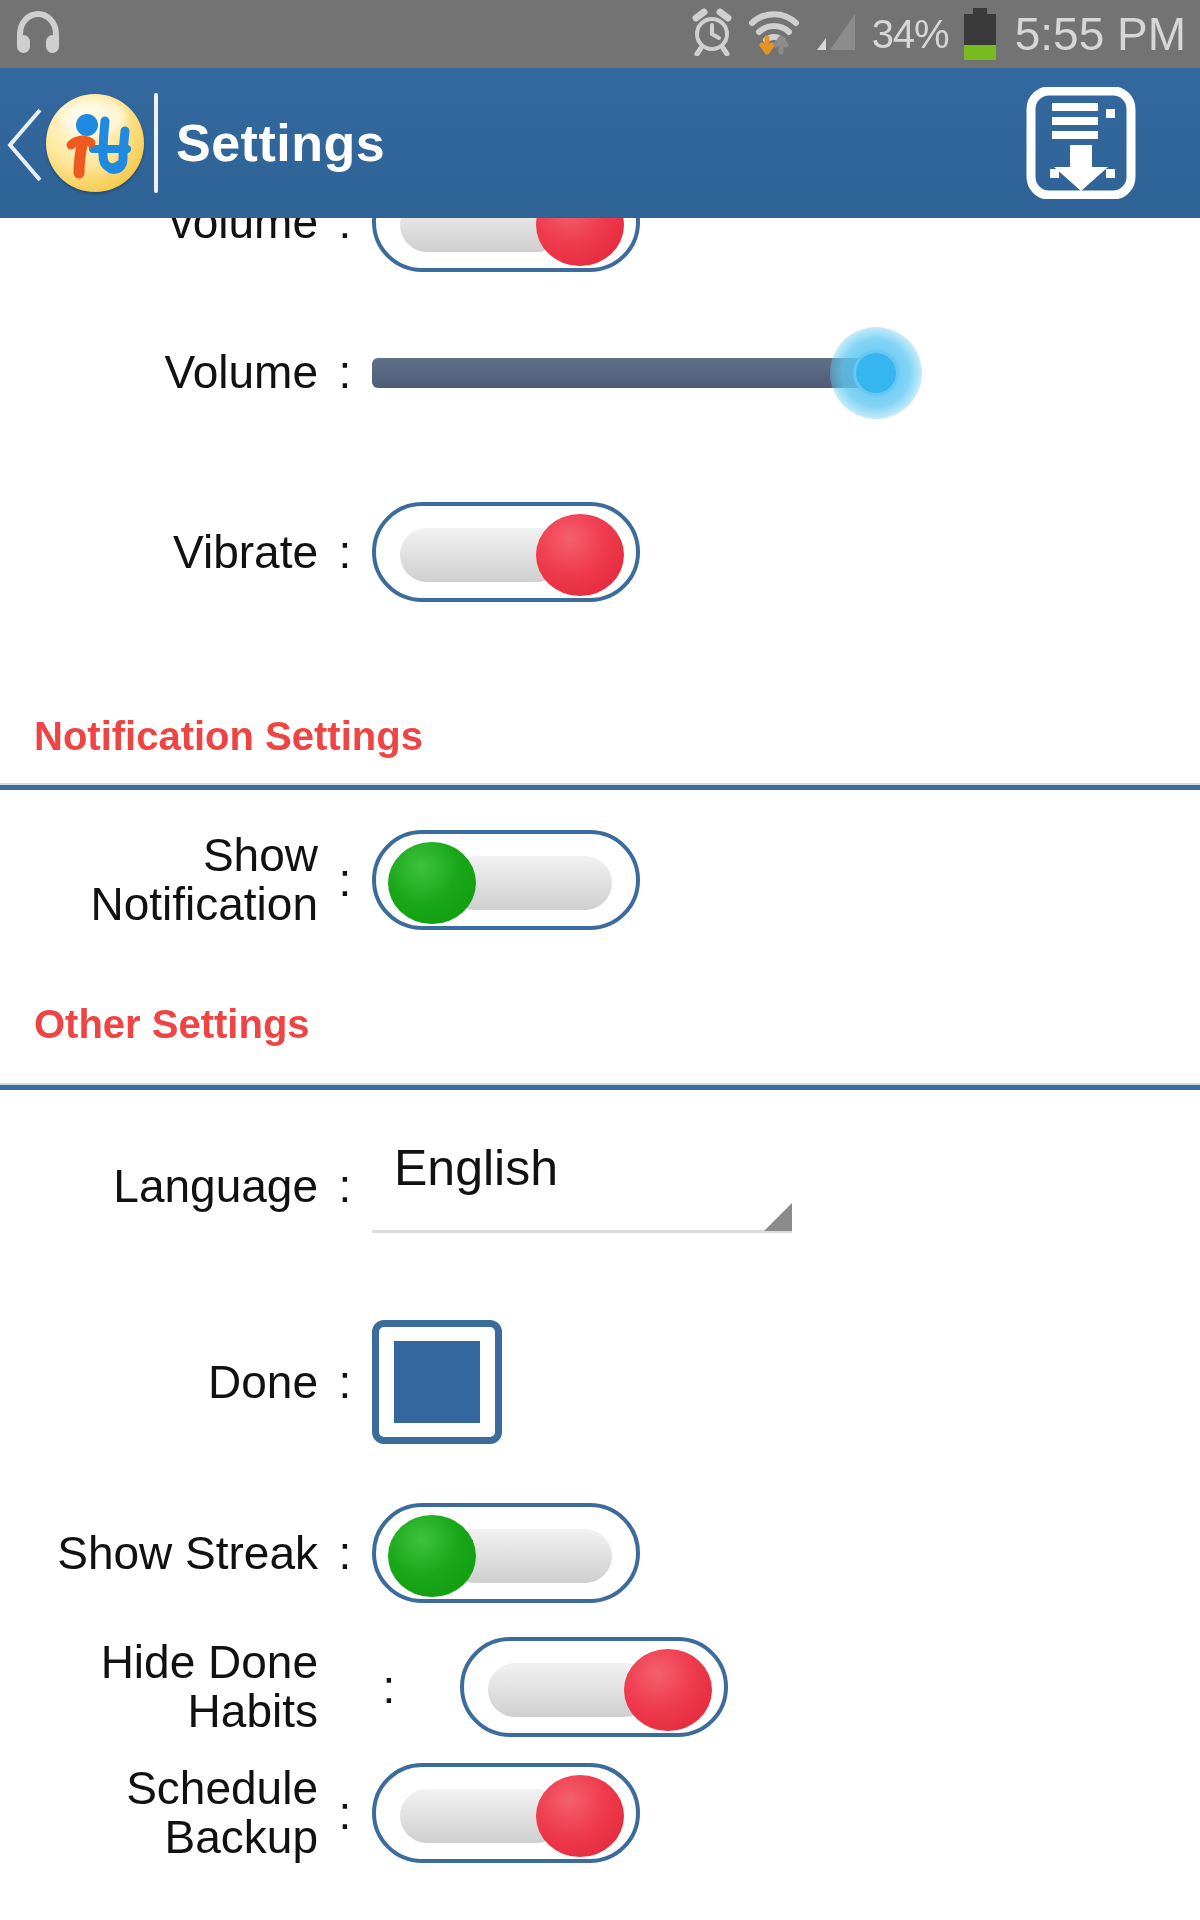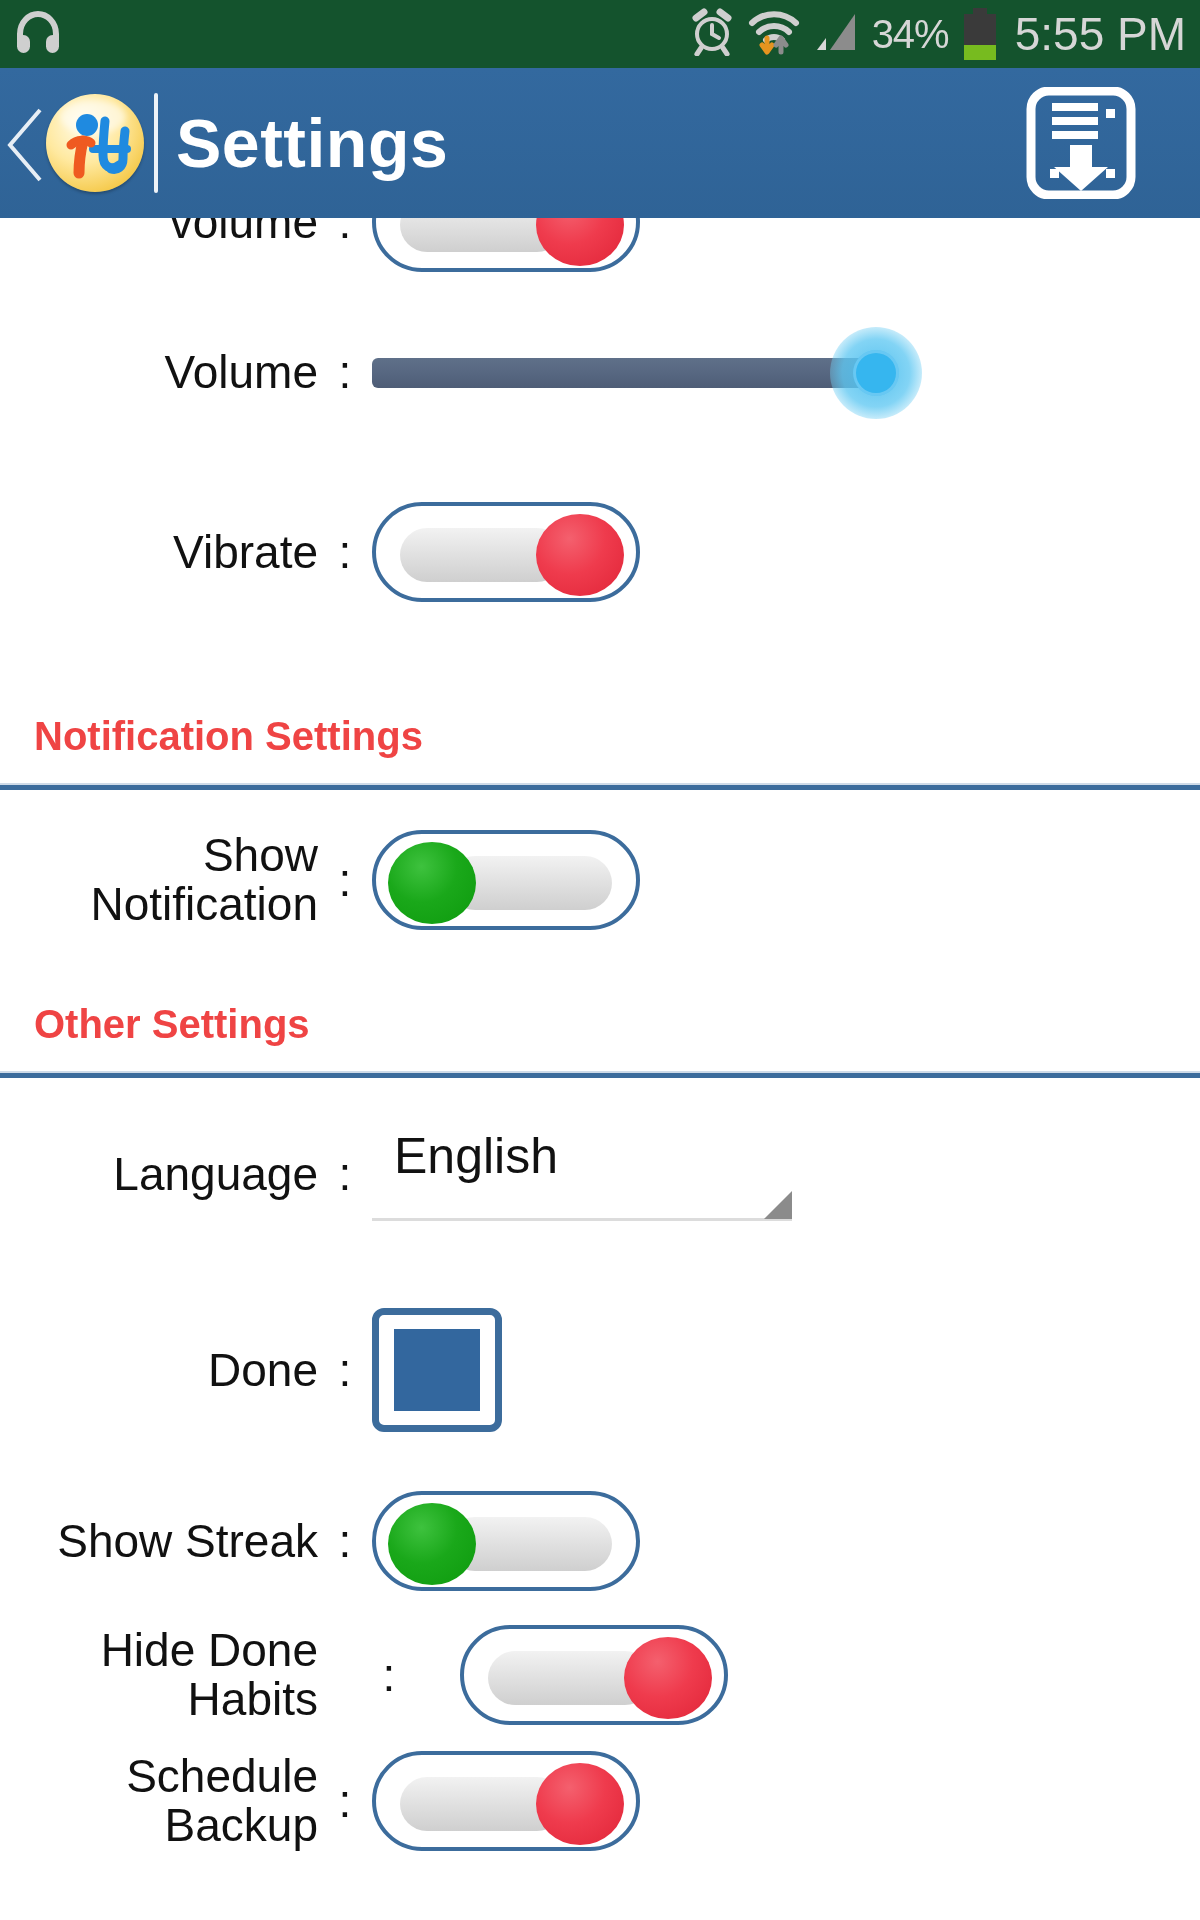--- a/index.html
+++ b/index.html
@@ -6,21 +6,21 @@
   html, body {
     width:1200px; height:1920px;
     background:#ffffff;
     font-family:"Liberation Sans", sans-serif;
     overflow:hidden;
   }
   #screen { position:relative; width:1200px; height:1920px; background:#fff; }
 
   
   .statusbar{
-    position:relative; height:68px; background:#14532d;
+    position:relative; height:68px; background:#737373;
     display:flex; align-items:center; padding:8px 14px;
   }
   .sb-left{ display:flex; align-items:center; gap:10px; }
   .sb-right{ margin-left:auto; display:flex; align-items:center; gap:13px; }
   .sb-icon{ display:block; }
   .sb-pct{
     color:#d6d6d6; font-size:40px; letter-spacing:-1px;
     font-family:"Liberation Sans", sans-serif;
   }
   .sb-time{
@@ -55,21 +55,21 @@
     border-radius:50%; background:rgba(255,255,255,.55); filter:blur(3px);
   }
   .logo-ih{
     position:absolute; inset:0; display:flex; align-items:center; justify-content:center;
   }
   .appbar-divider{
     width:4px; height:100px; background:#eef3f8; margin:0 18px 0 6px; flex:0 0 auto;
     border-radius:2px;
   }
   .appbar-title{
-    color:#ffffff; font-size:68px; font-weight:bold; letter-spacing:0.5px;
+    color:#ffffff; font-size:52px; font-weight:bold; letter-spacing:0.5px;
     font-family:"Liberation Sans", sans-serif;
   }
   .save-btn{
     margin-left:auto; margin-right:58px; width:122px; height:122px;
     display:flex; align-items:center; justify-content:center; cursor:pointer;
   }
 
   
   .content{ position:relative; background:#fff; }
   .row{
@@ -308,21 +308,21 @@
       </div>
       <div class="colon">:</div>
       <div class="row-ctl">
         <div class="toggle on">
           <span class="track"></span>
             <span class="knob"></span>
         </div>
       </div>
     </div>
 
-    <div class="section" style="padding-top:32px; padding-bottom:26px;">
+    <div class="section" style="padding-top:32px; padding-bottom:38px;">
       <div class="section-title">Other Settings</div>
     </div>
     <div class="section-rule"></div>
 
     <div class="row" style="height:192px;">
       <div class="row-label">Language</div>
       <div class="colon">:</div>
       <div class="row-ctl">
         <div class="spinner">
           <div class="val">English</div>

